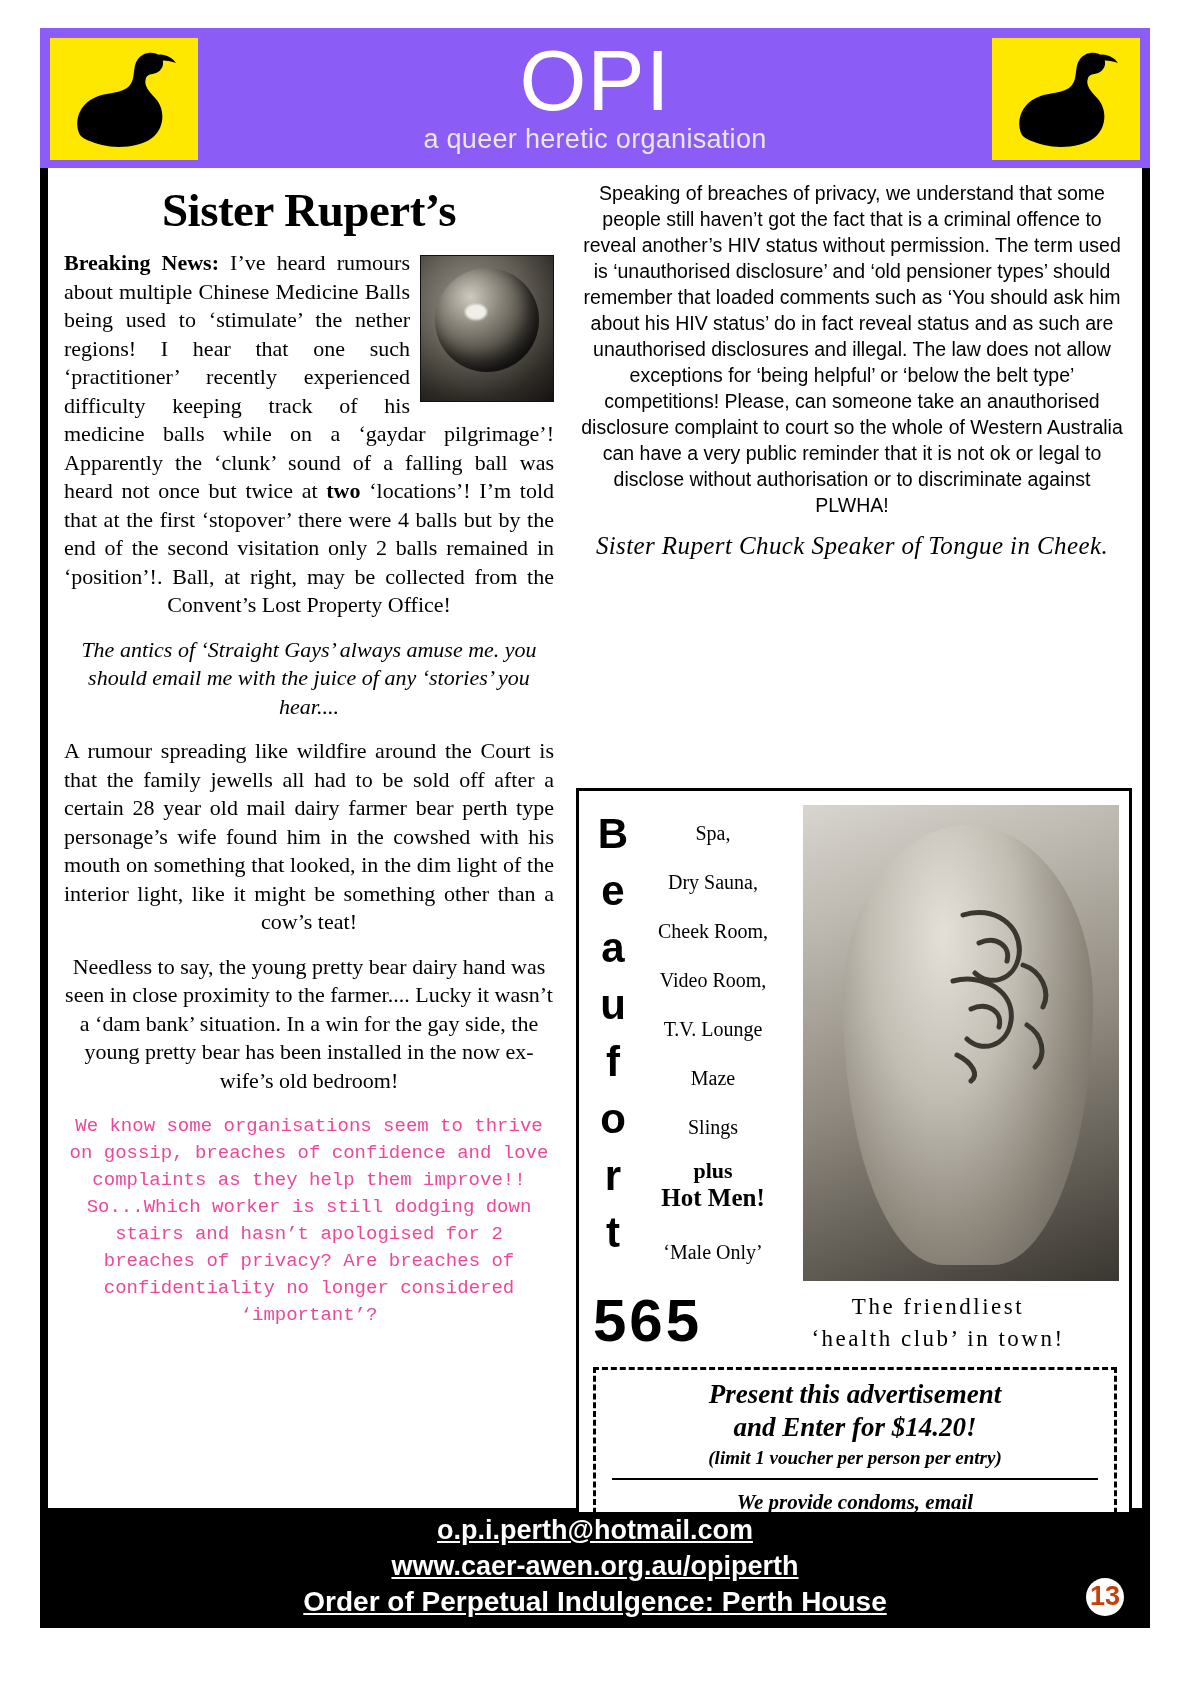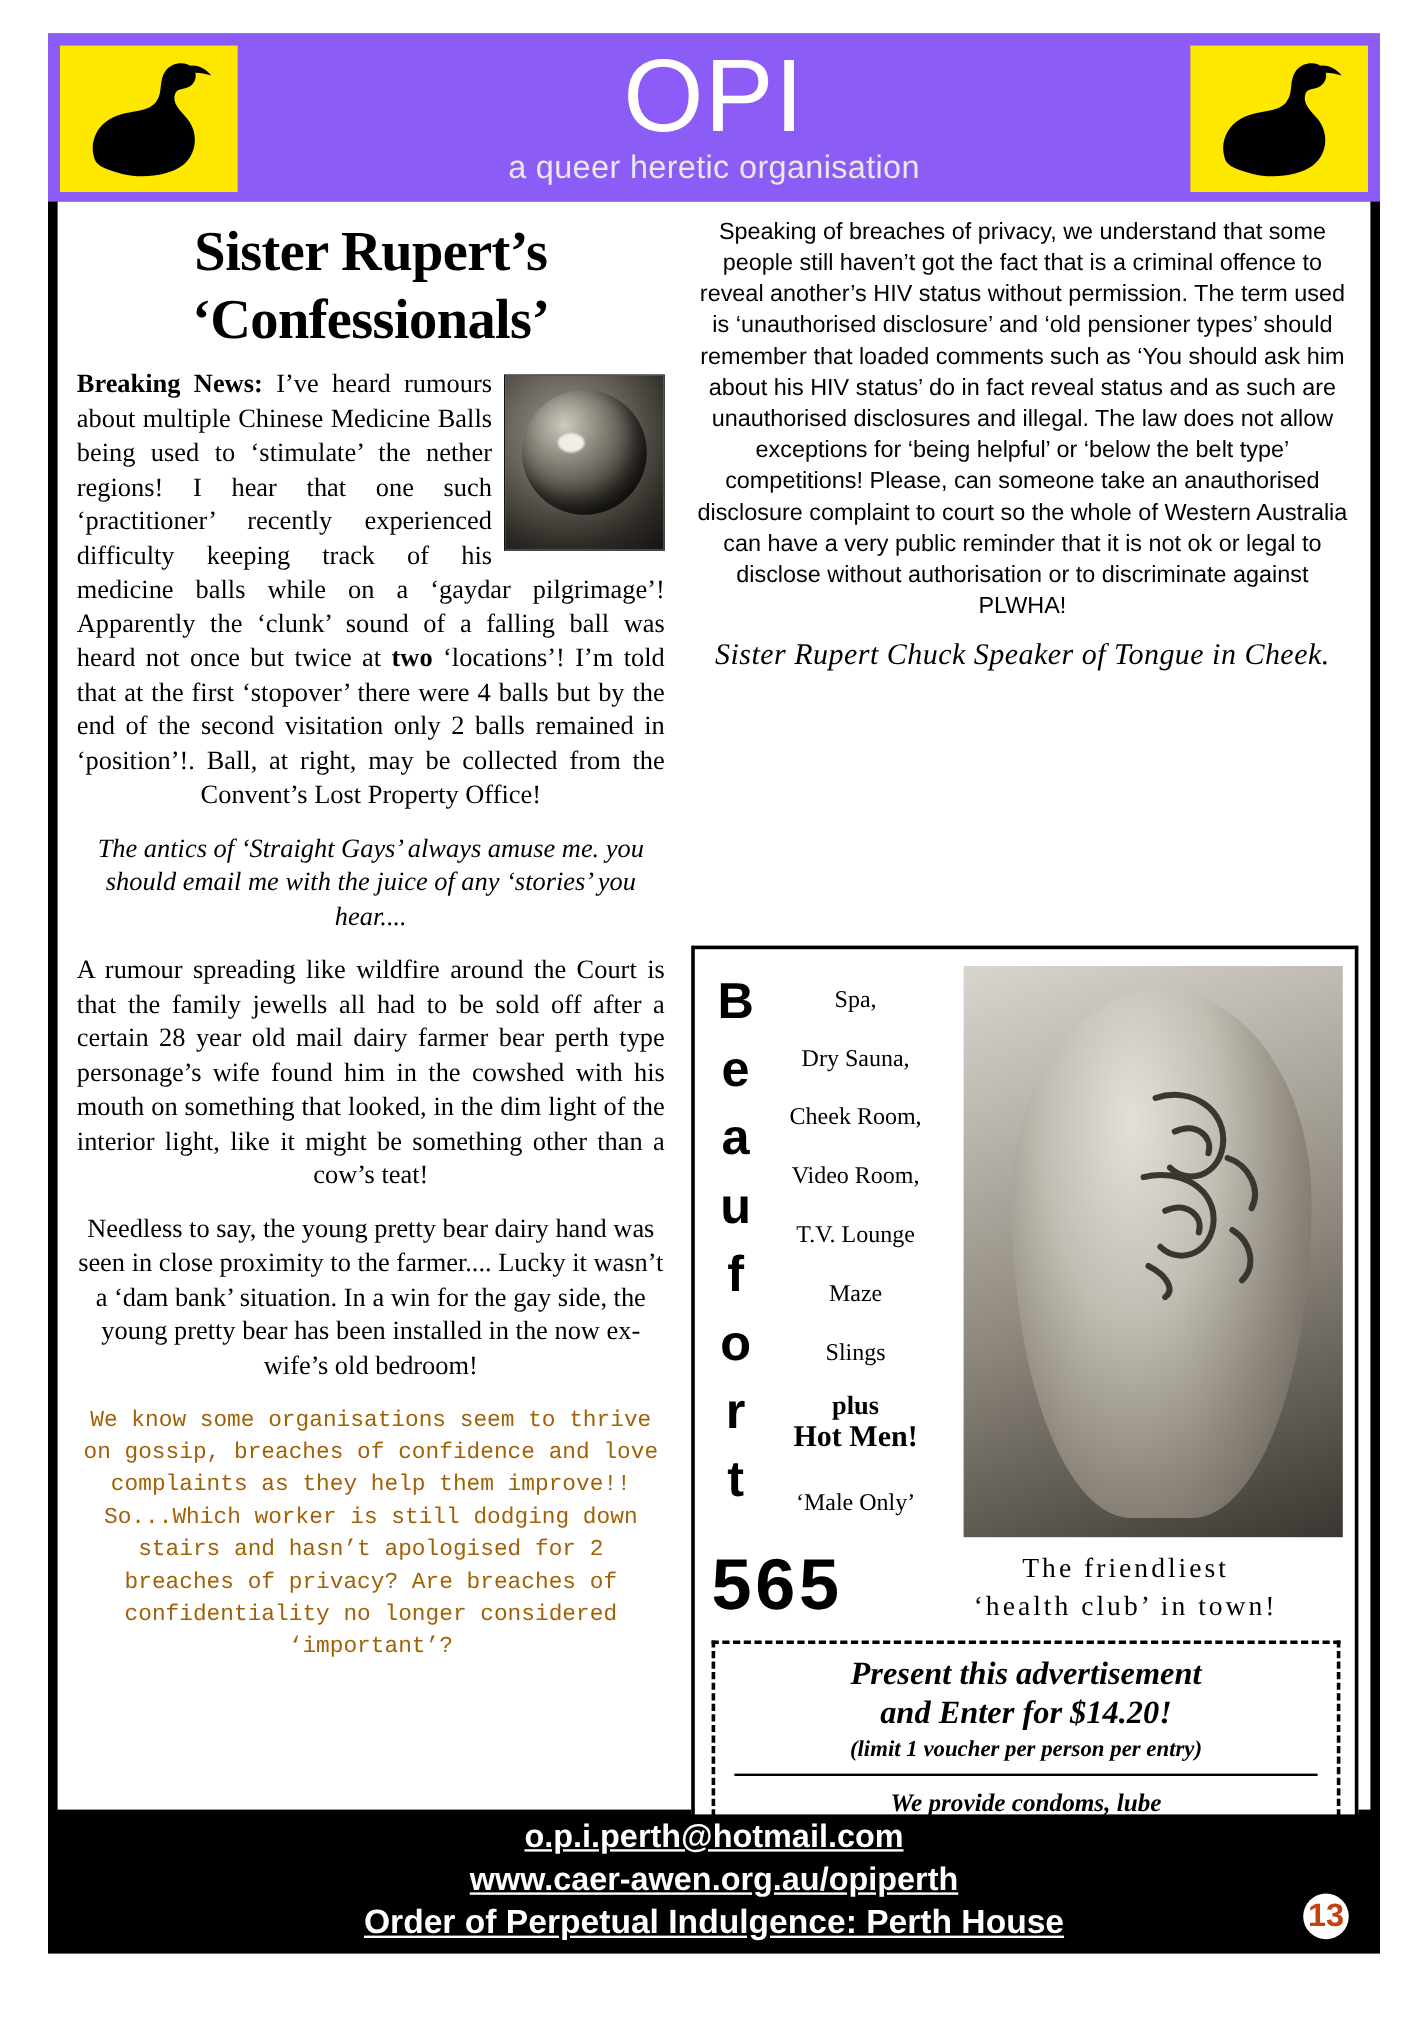--- a/index.html
+++ b/index.html
@@ -143,21 +143,21 @@
     height: 16px;
     border-radius: 50%;
     background: #efeee9;
     filter: blur(1px);
   }
   .mono-gossip {
     font-family: "Liberation Mono", monospace;
     font-size: 19px;
     line-height: 27px;
     text-align: center;
-    color: #a16207;
+    color: #ec4899;
     margin-top: 18px;
   }
   
   .col-right {
     position: absolute;
     left: 530px;
     top: 8px;
     width: 548px;
   }
   .sans-body {
@@ -374,21 +374,20 @@
         </svg>
       </span>
     </div>
   </div>
 
   <div class="content">
 
     <div class="col-left">
       <div class="headline">
         <div>Sister Rupert’s</div>
-        <div>‘Confessionals’</div>
       </div>
 
       <div class="ball-img">
         <div class="ball"></div>
         <div class="glint"></div>
       </div>
 
       <p class="body-serif just"><b>Breaking News:</b><span> I’ve heard rumours about multiple Chinese Medicine Balls being used to ‘stimulate’ the nether regions! I hear that one such ‘practitioner’ recently experienced difficulty keeping track of his medicine balls while on a ‘gaydar pilgrimage’! Apparently the ‘clunk’ sound of a falling ball was heard not once but twice at </span><b>two</b><span> ‘locations’! I’m told  that at the first ‘stopover’ there were 4 balls but by the end of the second visitation only 2 balls remained in ‘position’!. Ball, at right, may be collected from the Convent’s Lost Property Office!</span></p>
 
       <p class="body-serif italic-note">The antics of ‘Straight Gays’ always amuse me. you should email me with the juice of any ‘stories’ you hear....</p>
@@ -453,21 +452,21 @@
         <div class="adv-tagline">
           <div>The friendliest</div>
           <div>‘health club’ in town!</div>
         </div>
 
         <div class="voucher">
           <div class="voucher-line1">Present this advertisement</div>
           <div class="voucher-line1">and Enter for  $14.20!</div>
           <div class="voucher-line2">(limit 1 voucher per person per entry)</div>
           <hr>
-          <div class="voucher-line3">We provide condoms, lube</div>
+          <div class="voucher-line3">We provide condoms, email</div>
           <div class="voucher-line3">and a clean white towell...</div>
           <div class="voucher-line3">the rest is up to you!</div>
         </div>
       </div>
     </div>
   </div>
 
   <div class="footer">
     <div class="f1">o.p.i.perth@hotmail.com</div>
     <div class="f2">www.caer-awen.org.au/opiperth</div>

